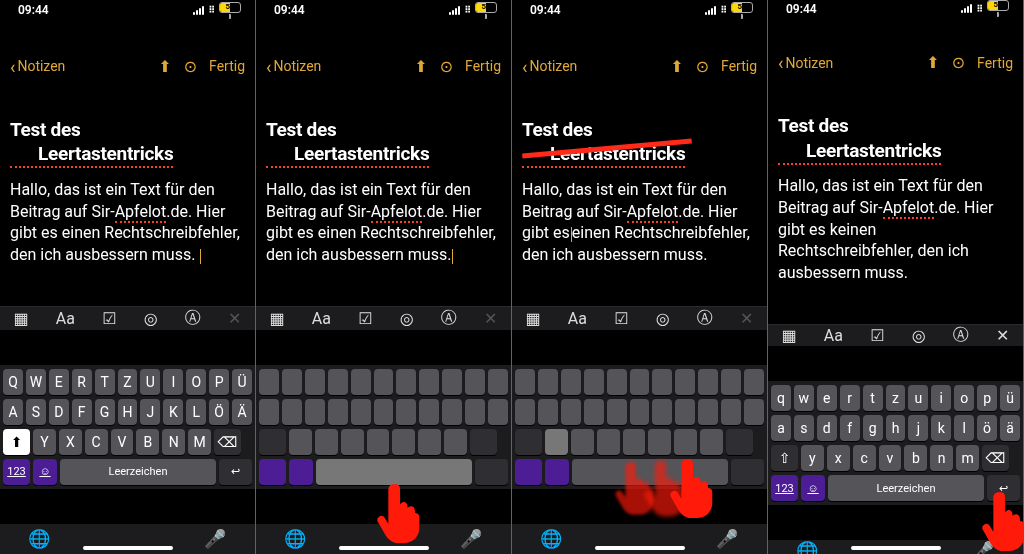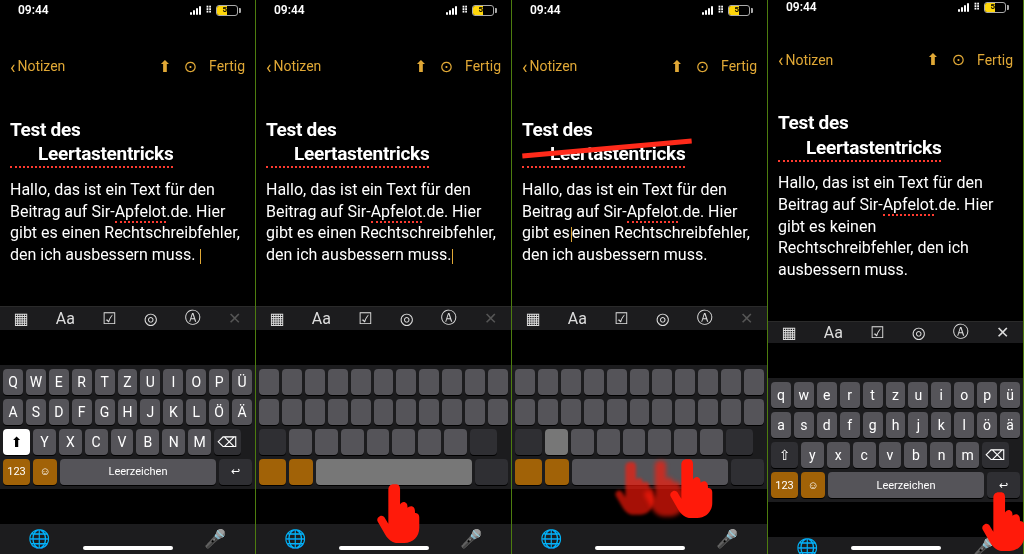--- a/index.html
+++ b/index.html
@@ -31,21 +31,21 @@
   padding: 0 14px 0 18px;
   font-size: 12px;
   font-weight: 600;
 }
 .status .right { display: flex; align-items: center; gap: 4px; font-size: 10px; }
 .bars { display: flex; gap: 1px; align-items: flex-end; }
 .bars span { width: 2px; background: #fff; display: inline-block; border-radius: 1px; }
 .bars span:nth-child(1){height:3px;} .bars span:nth-child(2){height:5px;}
 .bars span:nth-child(3){height:7px;} .bars span:nth-child(4){height:9px;}
 .batt {
-  display: inline-flex; align-items: center; gap: 1px;
+  display: inline-flex; align-items: center; gap: 1px; flex-direction: column;
 }
 .batt-box {
   width: 22px; height: 11px; border: 1px solid #aaa; border-radius: 3px;
   position: relative; overflow: hidden;
 }
 .batt-fill { position: absolute; left:0; top:0; bottom:0; width: 52%; background: #ffd60a; }
 .batt-txt { position: absolute; left:0; right:0; top:-1px; font-size:8px; color:#000; text-align:center; font-weight:700;}
 .batt-tip { width:2px; height:5px; background:#aaa; border-radius:0 1px 1px 0; }
 
 .nav {
@@ -112,21 +112,21 @@
   background: #555459;
   border-radius: 4px;
   display: flex;
   align-items: center;
   justify-content: center;
   font-size: 14px;
   color: #fff;
   box-shadow: 0 1px 0 #000;
 }
 .key.low { text-transform: lowercase; }
-.key.dk { background: #a16207; }
+.key.dk { background: #4c1d95; text-decoration: underline; }
 .row.r3 { padding: 0 11px 0 0; }
 .shift { flex: 0 0 27px; background: #2f2f33; }
 .shift.on { background: #fff; color: #000; }
 .back { flex: 0 0 27px; background: #2f2f33; }
 .row.r4 .key { font-size: 11px; }
 .k123 { flex: 0 0 27px; }
 .kemoji { flex: 0 0 24px; }
 .kspace { flex: 1; font-size: 12px; }
 .kret { flex: 0 0 33px; background: #2f2f33; }
 .bottom-bar {

